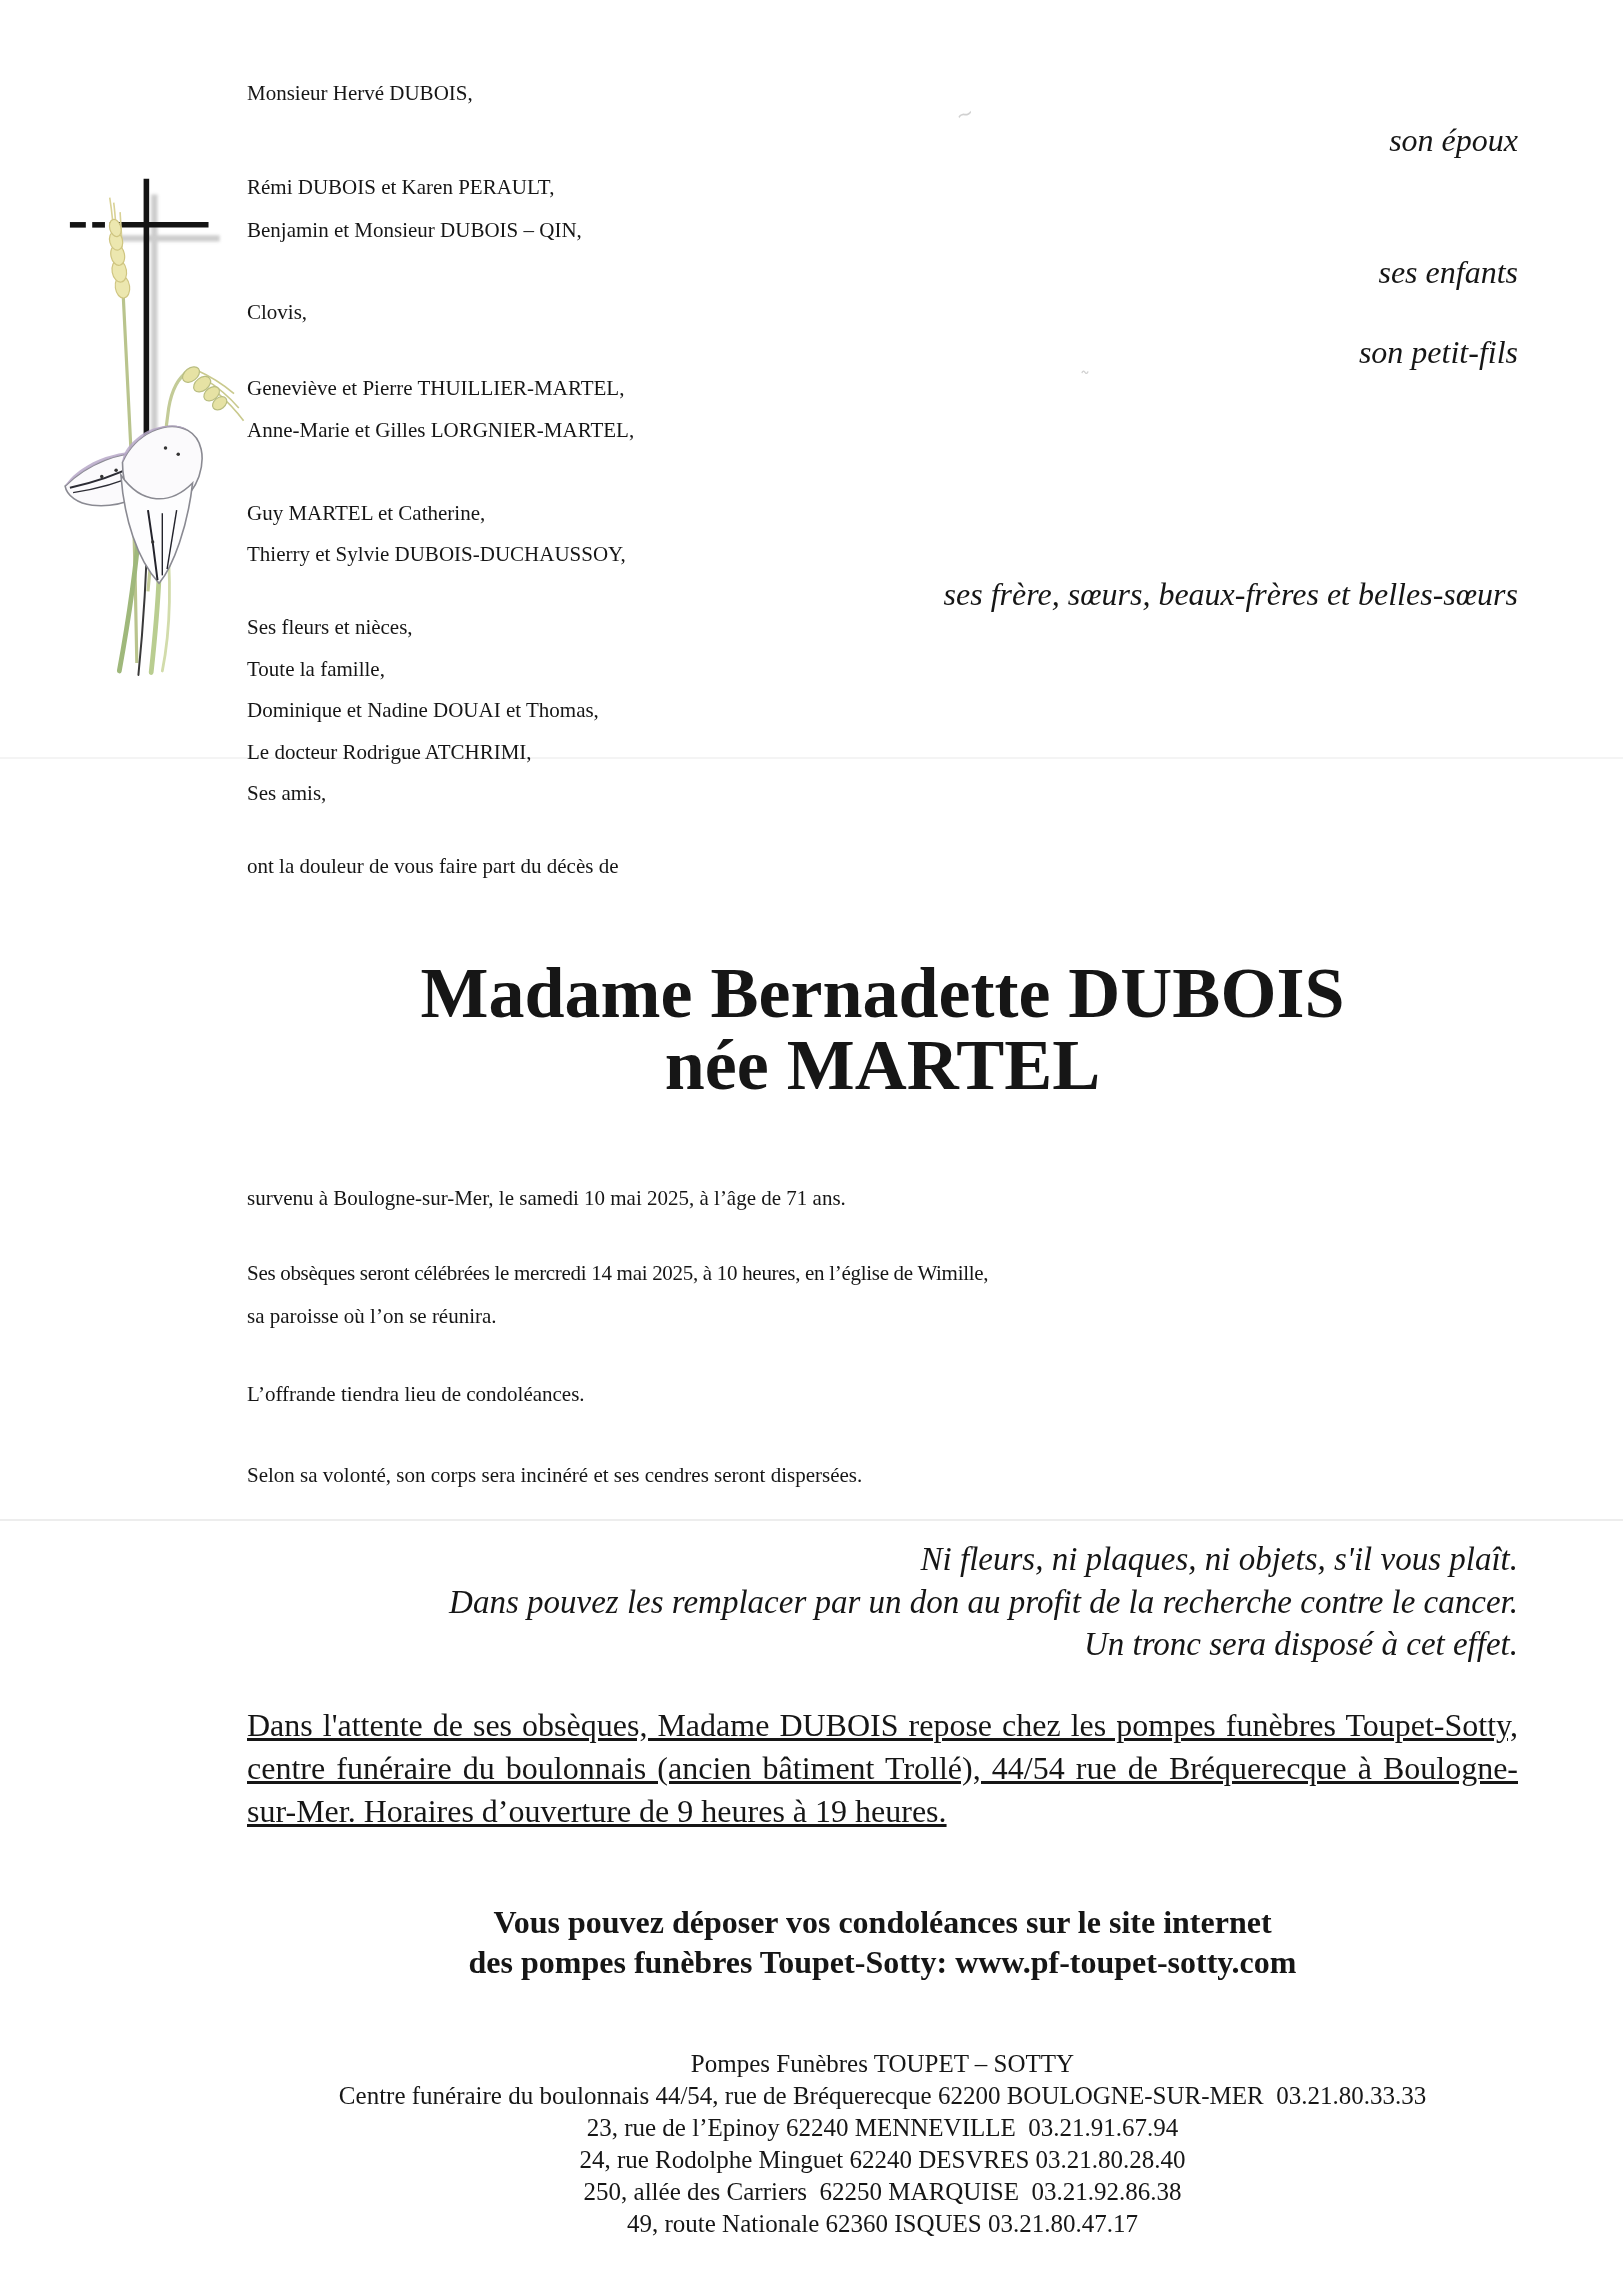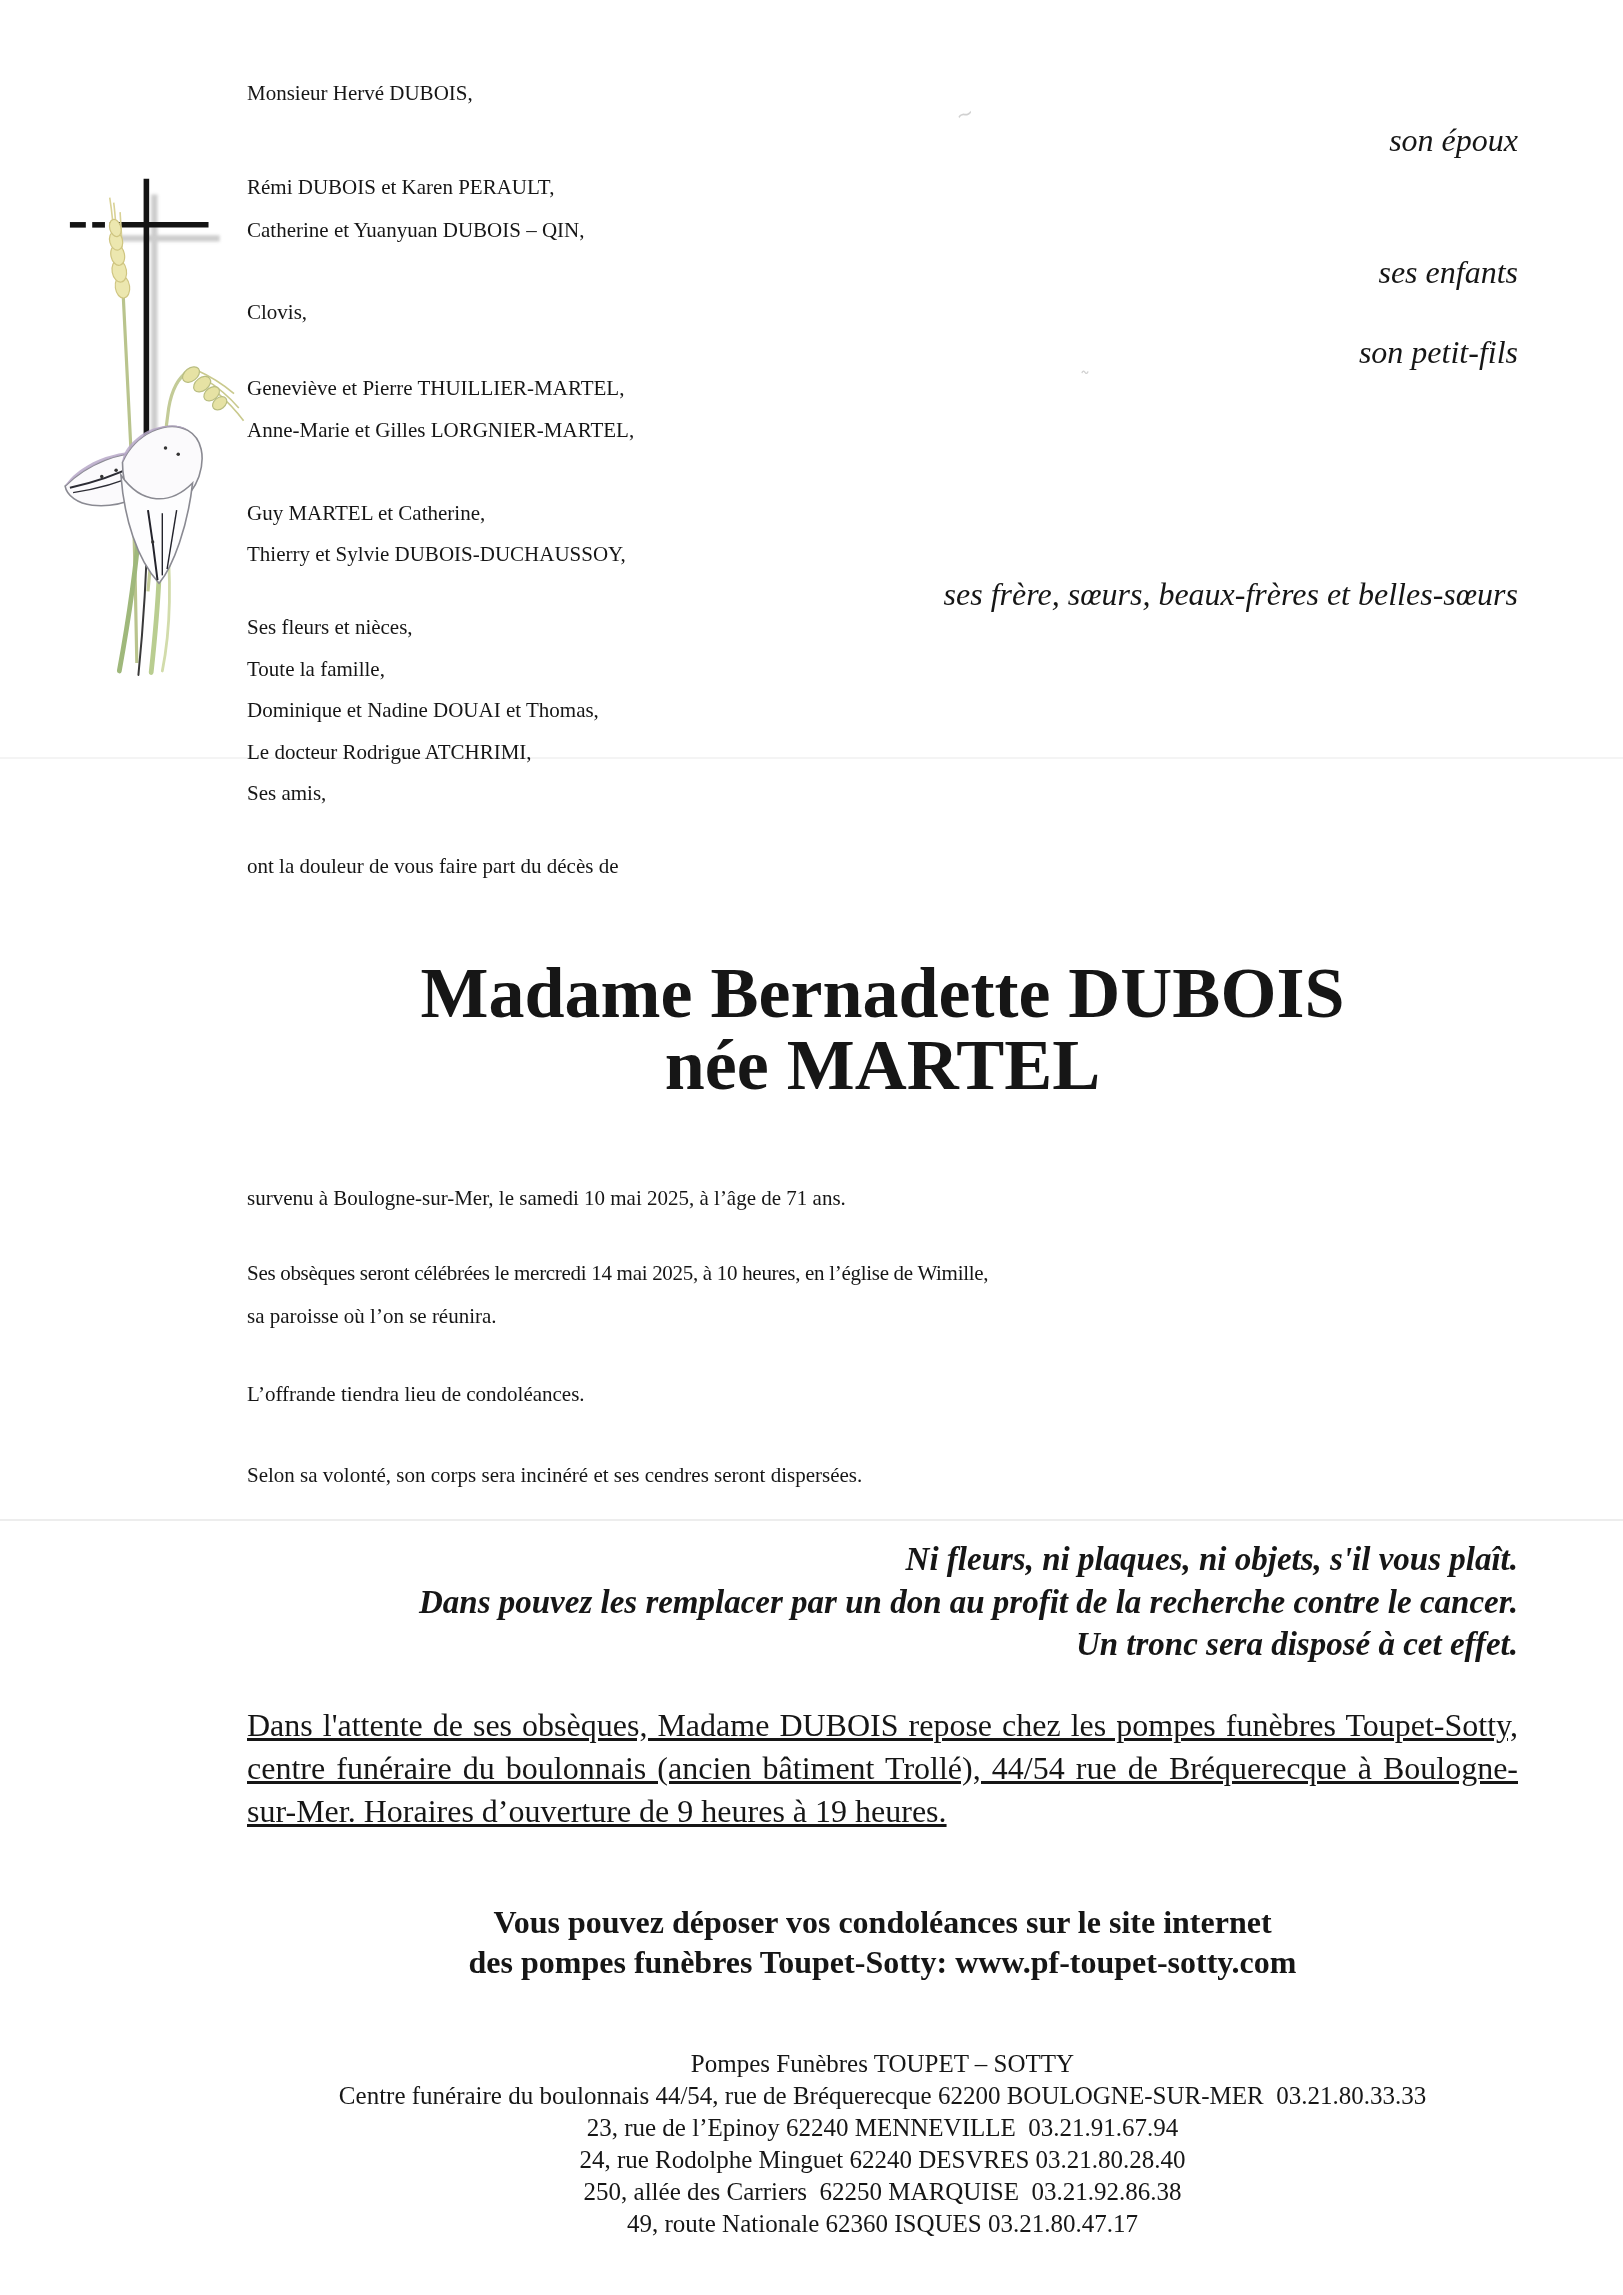--- a/index.html
+++ b/index.html
@@ -19,21 +19,21 @@
   .r{
     text-align:right;font-style:italic;font-size:32px;
   }
   .tight{letter-spacing:-0.3px;}
   .title{
     position:absolute;left:247px;width:1271px;
     text-align:center;font-weight:bold;
     font-size:72px;line-height:67px;white-space:pre;
   }
   .don{
-    font-weight:bold;font-style:italic;text-align:right;
+    font-weight:normal;font-style:italic;text-align:right;
     font-size:33px;line-height:42px;
   }
   .para{
     position:absolute;left:247px;width:1271px;
     font-size:32px;line-height:43px;
     text-align:justify;white-space:normal;text-decoration:underline;
   }
   .cond{
     text-align:center;font-weight:bold;font-size:32px;line-height:40px;
   }
@@ -137,21 +137,21 @@
 
   <div class="scanline" style="top:757px;background:rgba(0,0,0,0.045);"></div>
   <div class="scanline" style="top:1519px;background:rgba(0,0,0,0.07);"></div>
   <div class="mark" style="left:956px;top:102px;transform:rotate(-18deg);">~</div>
   <div class="mark" style="left:1078px;top:368px;transform:rotate(12deg);">˜</div>
 
   <div class="ln" style="top:73px">Monsieur Hervé DUBOIS,</div>
   <div class="ln r" style="top:120px">son époux</div>
 
   <div class="ln" style="top:167px">Rémi DUBOIS et Karen PERAULT,</div>
-  <div class="ln" style="top:210px">Catherine et Yuanyuan DUBOIS – QIN,</div>
+  <div class="ln" style="top:210px">Benjamin et Monsieur DUBOIS – QIN,</div>
   <div class="ln r" style="top:252px">ses enfants</div>
 
   <div class="ln" style="top:292px">Clovis,</div>
   <div class="ln r" style="top:332px">son petit-fils</div>
 
   <div class="ln" style="top:368px">Geneviève et Pierre THUILLIER-MARTEL,</div>
   <div class="ln" style="top:410px">Anne-Marie et Gilles LORGNIER-MARTEL,</div>
   <div class="ln" style="top:493px">Guy MARTEL et Catherine,</div>
   <div class="ln" style="top:534px">Thierry et Sylvie DUBOIS-DUCHAUSSOY,</div>
   <div class="ln r" style="top:574px">ses frère, sœurs, beaux-frères et belles-sœurs</div>

